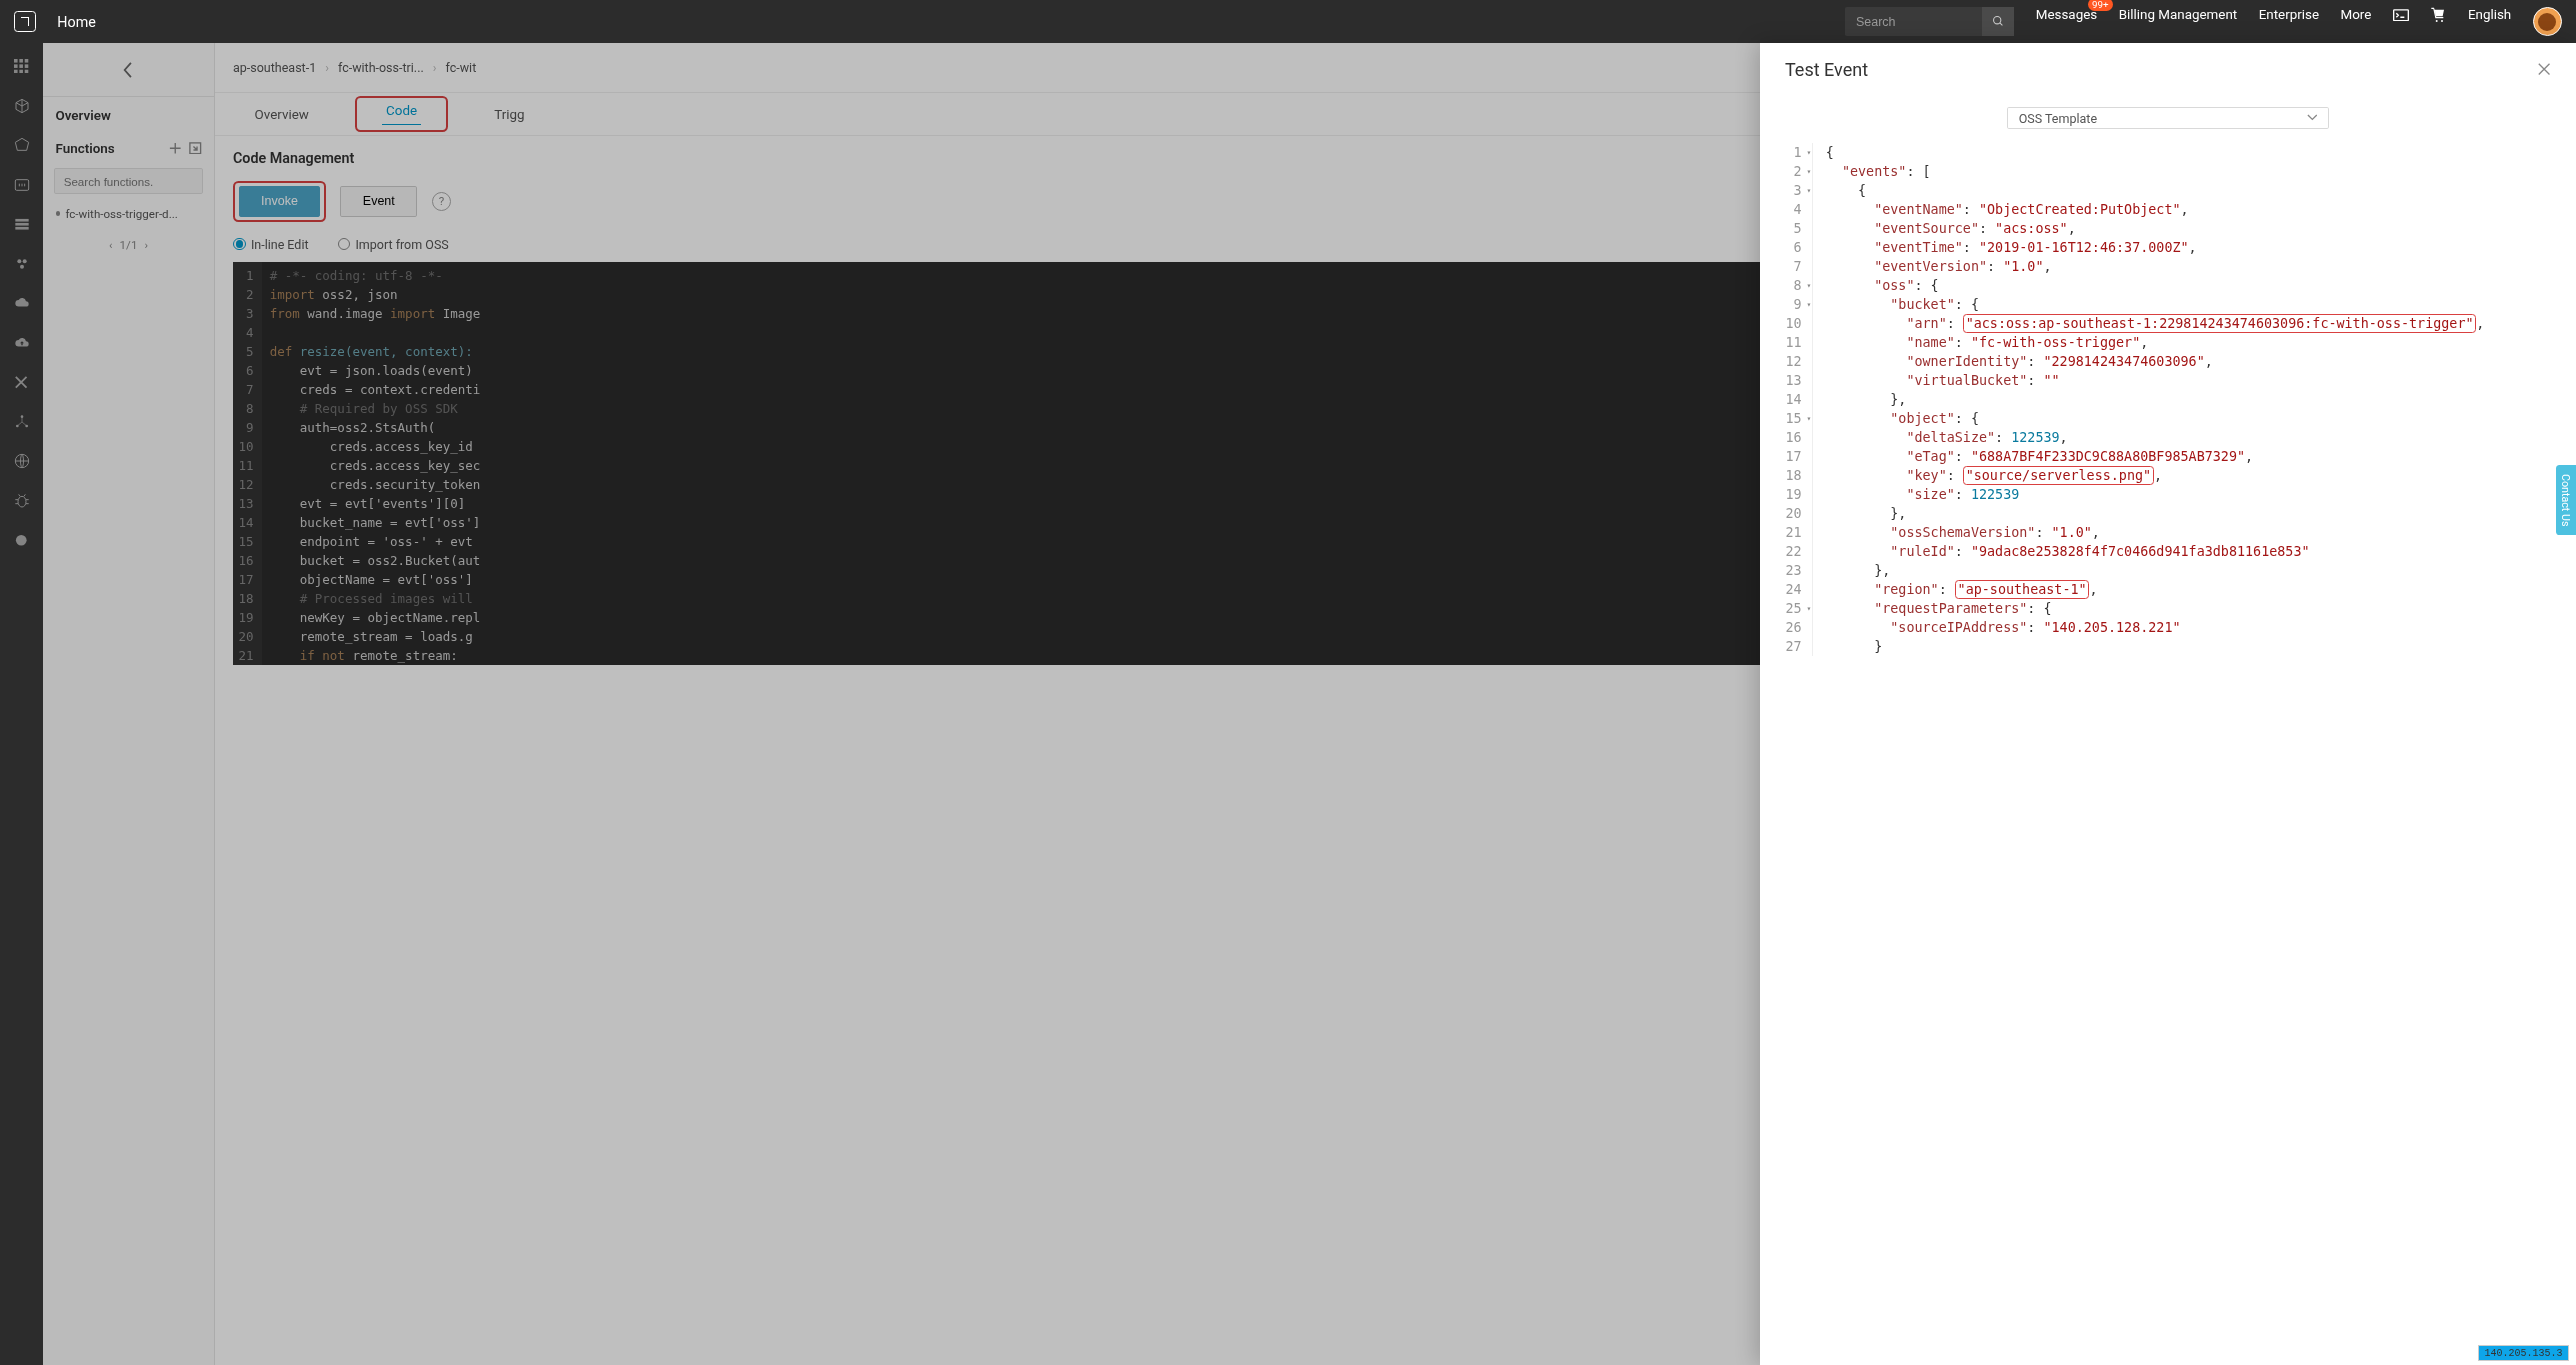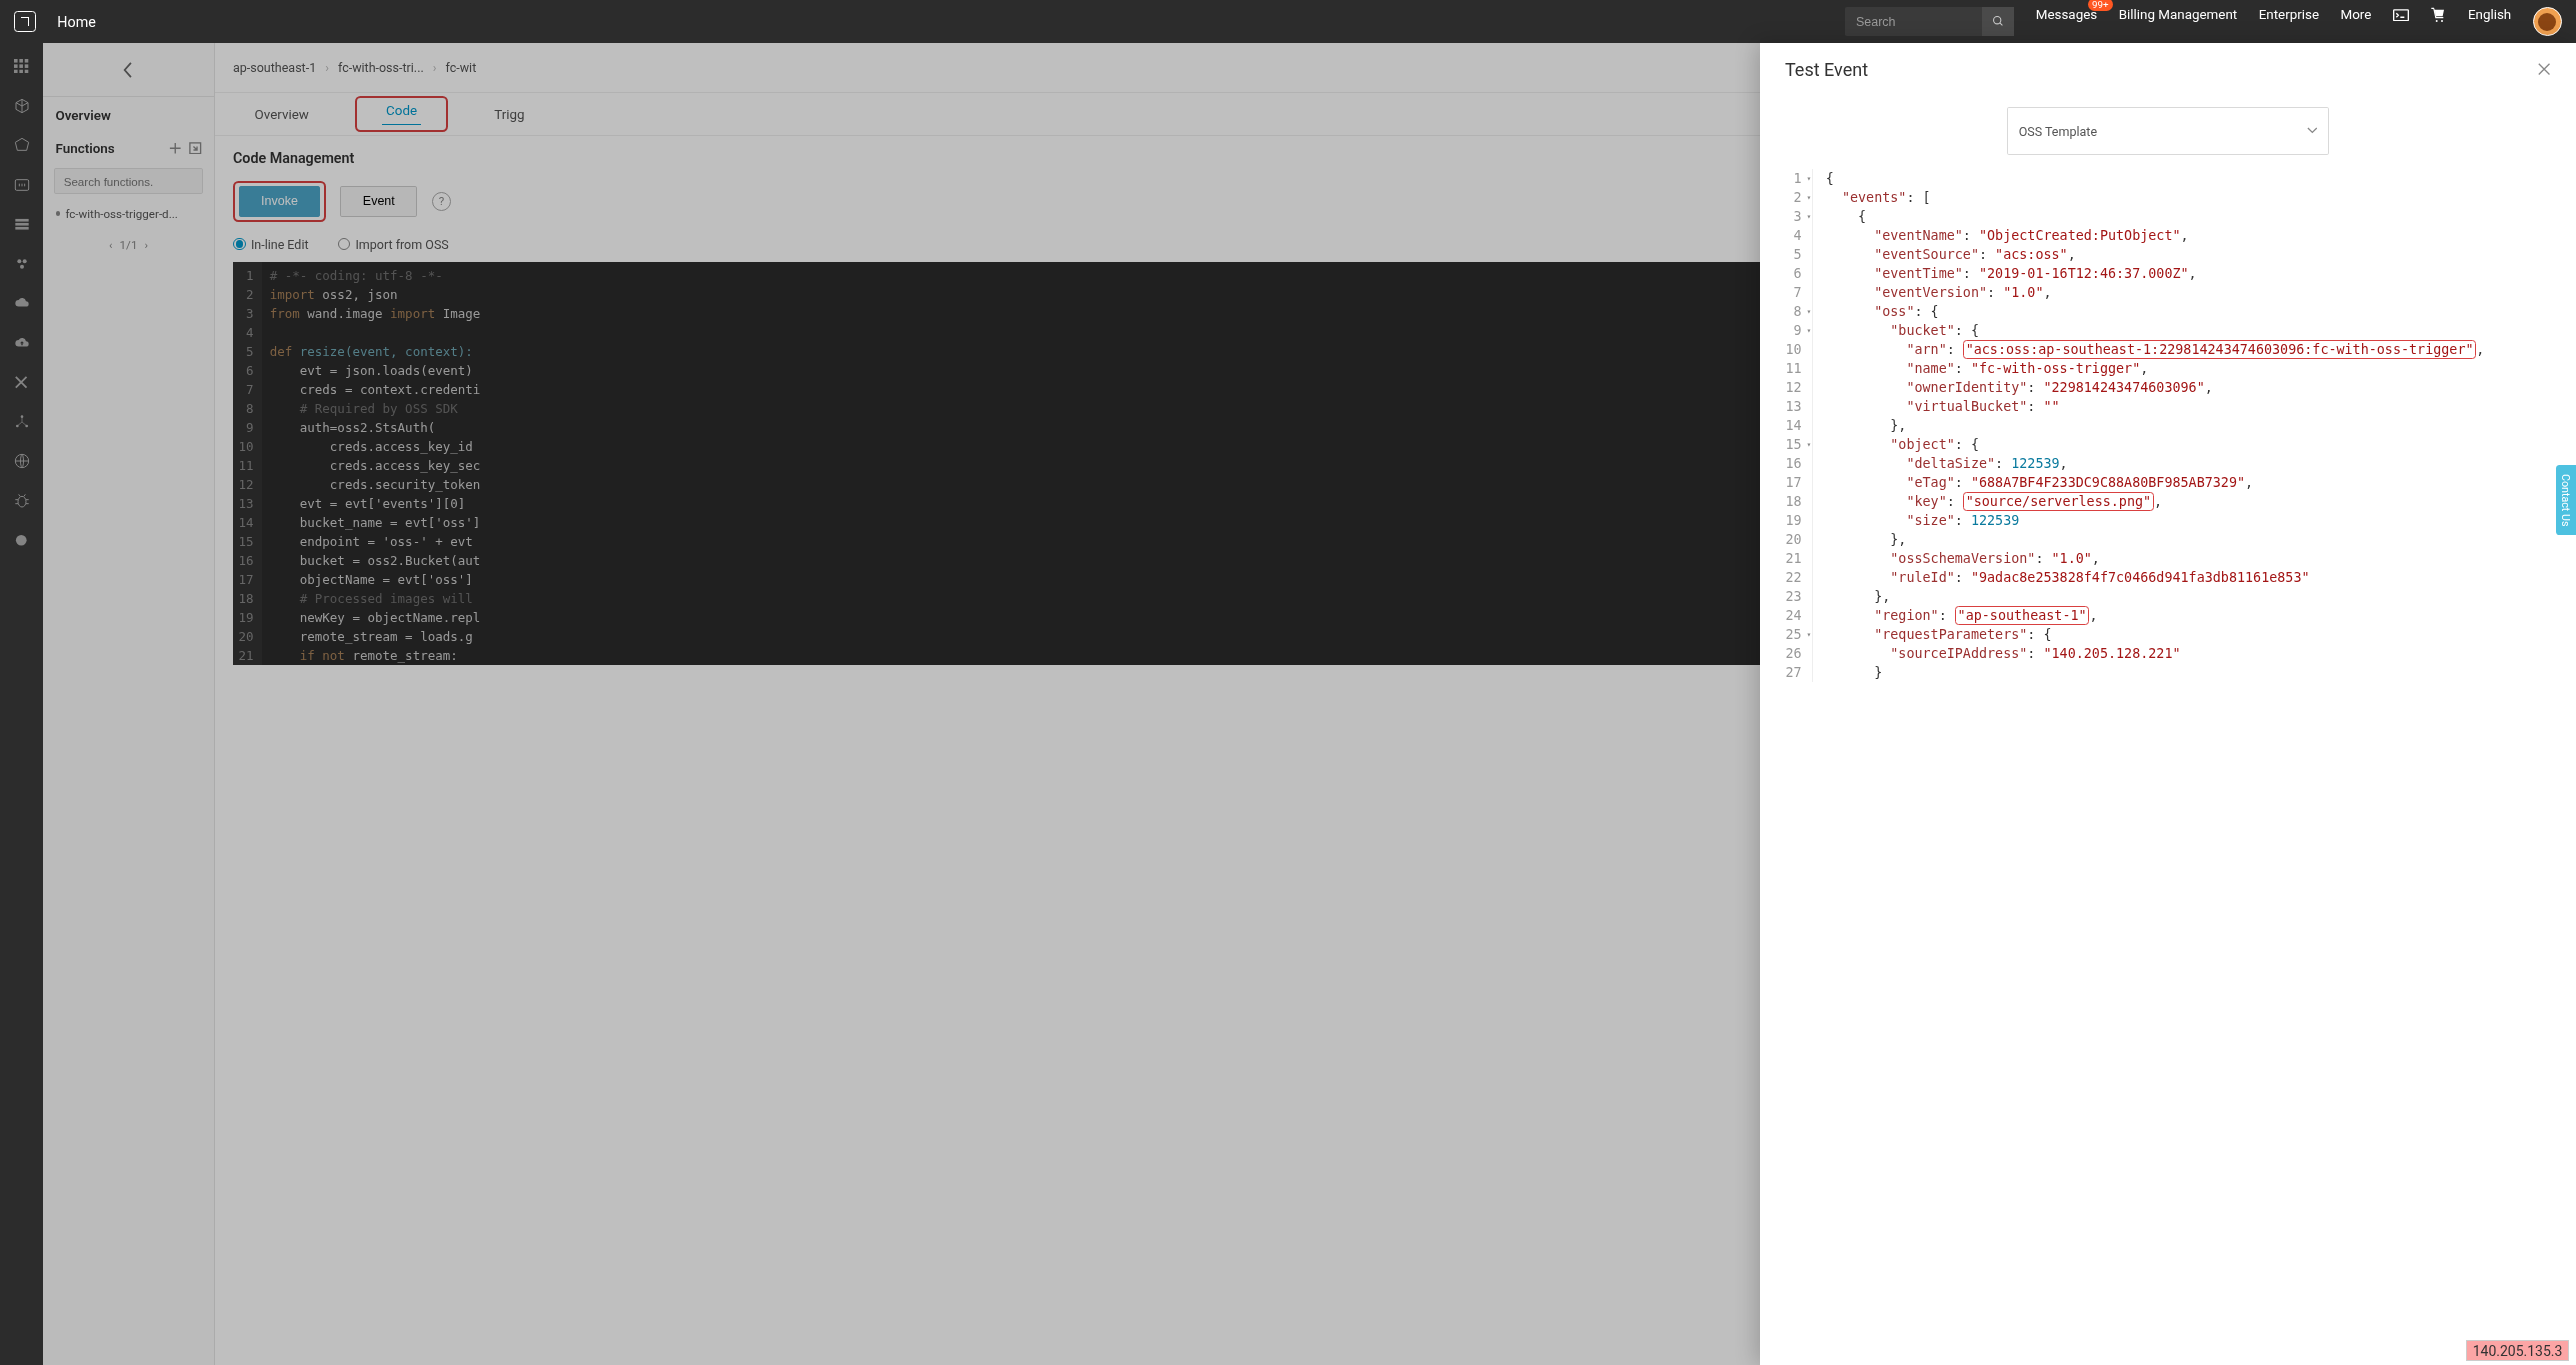--- a/index.html
+++ b/index.html
@@ -69,40 +69,40 @@
 .fn { color: #6fa8b5; }
 .cmt { color: #707070; }
 
 
 .modal { position: absolute; top: 43px; right: 0; bottom: 0; width: 816px; background: #fff; box-shadow: -3.6px 0 21.5px rgba(0,0,0,0.2); display: flex; flex-direction: column; }
 .backdrop { position: absolute; top: 43px; left: 43px; right: 816px; bottom: 0; background: rgba(0,0,0,0.25); }
 .modal-header { padding: 16px 25px 9px; display: flex; align-items: center; justify-content: space-between; }
 .modal-title { font-size: 18px; color: #333; }
 .modal-close { font-size: 18px; color: #888; cursor: pointer; background: none; border: none; }
 .modal-body { flex: 1; overflow: hidden; padding: 18px 0 0 0; }
-.template-select { width: 322px; margin: 0 auto 14.3px; border: 0.9px solid #d9d9d9; border-radius: 1.8px; height: 48px; display: flex; align-items: center; justify-content: space-between; padding: 0 10.7px; color: #555; cursor: pointer; }
+.template-select { width: 322px; margin: 0 auto 14.3px; border: 0.9px solid #d9d9d9; border-radius: 1.8px; height: 22px; display: flex; align-items: center; justify-content: space-between; padding: 0 10.7px; color: #555; cursor: pointer; }
 .json-viewer-wrap { display: flex; font-family: "Menlo", "Monaco", monospace; font-size: 13.4px; line-height: 19px; margin: 0 9px 0 14.3px; }
 .json-gutter { color: #999; text-align: right; padding-right: 10.7px; user-select: none; border-right: 0.9px solid #eee; min-width: 39px; }
 .json-gutter .fold { position: relative; }
 .json-gutter .fold::after { content: "▾"; position: absolute; right: -9.8px; font-size: 8px; color: #888; }
 .json-body { padding-left: 12.5px; white-space: pre; color: #333; }
 .jkey { color: #9a2f2f; }
 .jstr { color: #a31515; }
 .jnum { color: #0a7a9e; }
 .jpunc { color: #333; }
 .red-box { border: 1.8px solid #d94040; border-radius: 3.6px; padding: 0 1.8px; display: inline-block; line-height: 17px; }
 .modal-footer { padding: 12.5px 21.5px; display: flex; justify-content: flex-end; gap: 10.7px; border-top: 0.9px solid #eee; }
 .btn-ok { background: #4dc1e0; color: #fff; border: none; padding: 7.2px 25px; border-radius: 1.8px; font-size: 12.5px; cursor: pointer; }
 .btn-cancel { background: #fff; border: 0.9px solid #ccc; padding: 7.2px 18px; border-radius: 1.8px; font-size: 12.5px; cursor: pointer; color: #555; }
 
 
 .contact-tab { position: absolute; right: 0; top: 465px; background: #4dc1e0; color: #fff; writing-mode: vertical-rl; padding: 9px 3.6px; font-size: 10.7px; border-radius: 3.6px 0 0 3.6px; cursor: pointer; }
 
 
-.ip-tooltip { position: absolute; right: 7.2px; bottom: 3.6px; background: #fca5a5; border: 0.9px solid #ccc; padding: 1.8px 5.4px; font-size: 14px; color: #333; }
+.ip-tooltip { position: absolute; right: 7.2px; bottom: 3.6px; background: #0ea5e9; border: 0.9px solid #ccc; padding: 1.8px 5.4px; font-size: 10px; color: #333; font-family: Liberation Mono, monospace; }
 
 svg { display: block; }
 </style>
 </head>
 <body>
 
 <div class="top-header">
   <div class="logo-box"></div>
   <a class="home-link">Home</a>
   <div class="header-spacer"></div>

